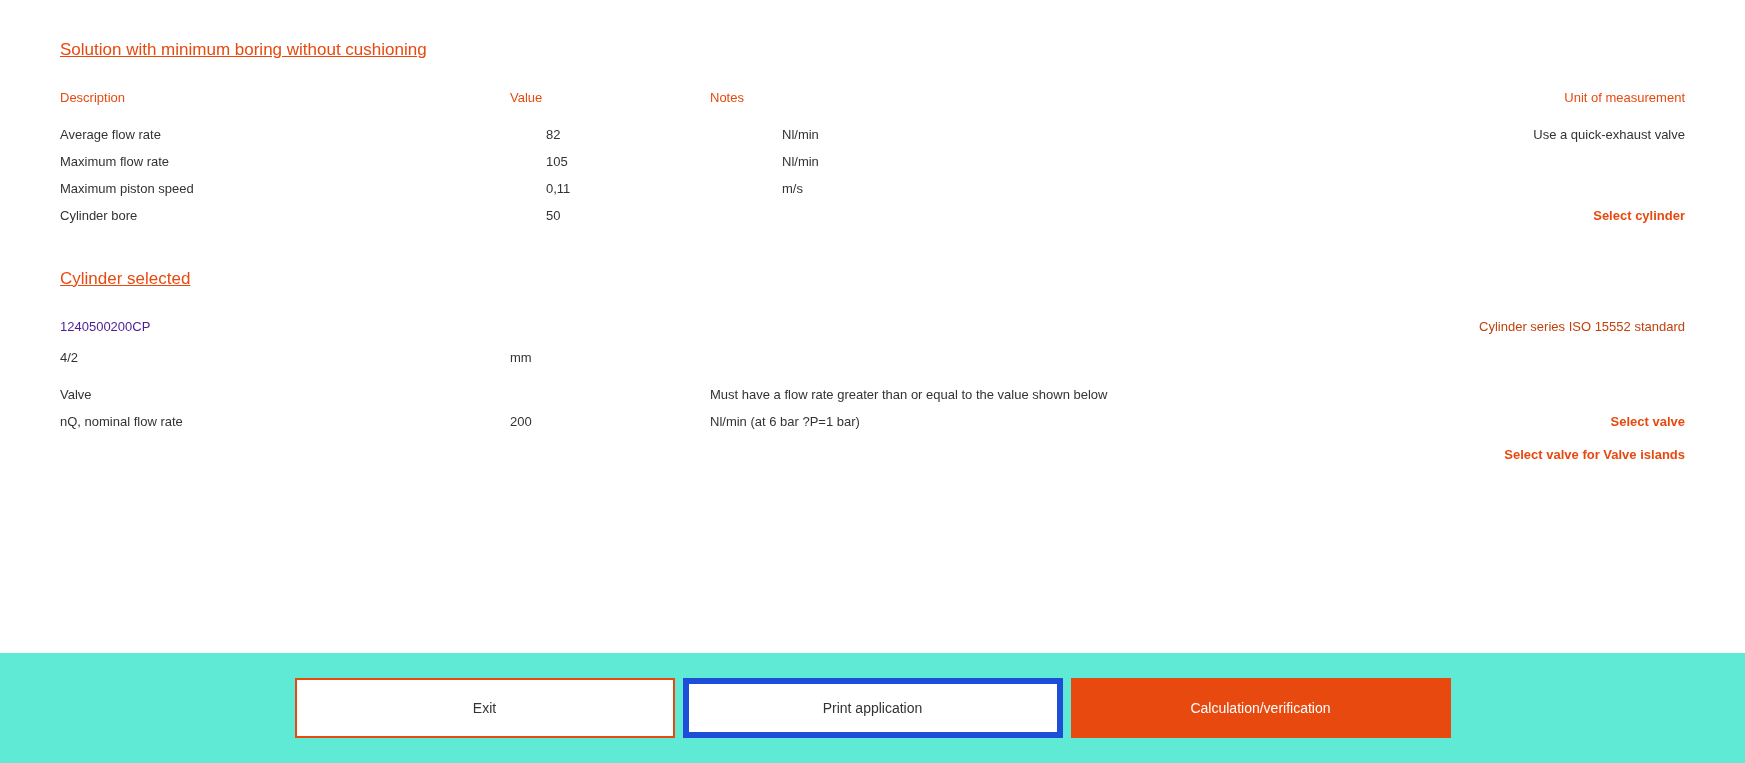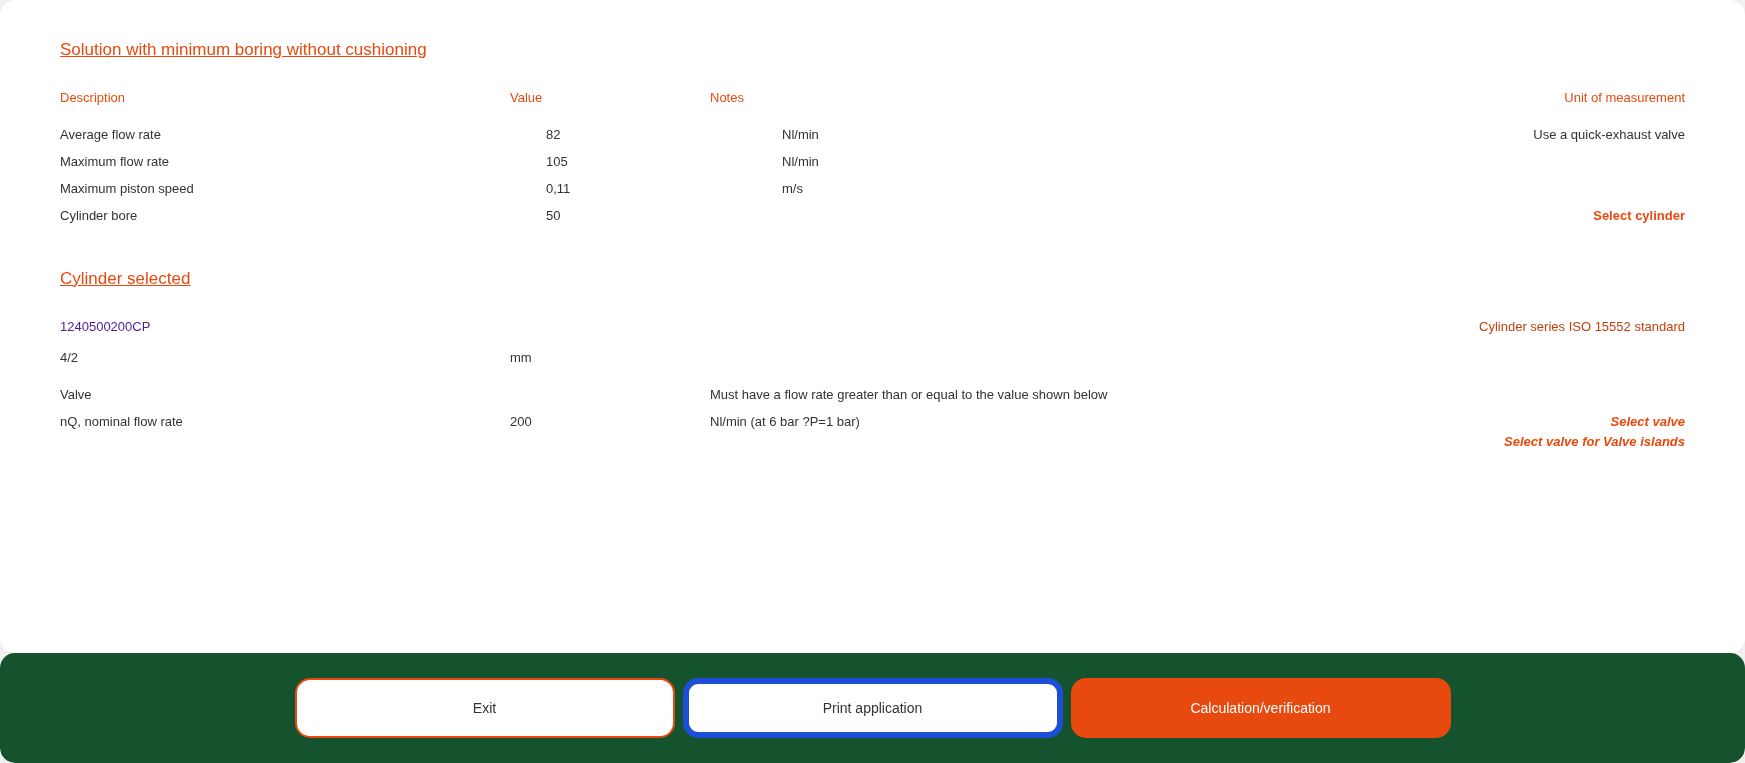--- a/index.html
+++ b/index.html
@@ -1,19 +1,18 @@
 <!DOCTYPE html>
 <html><head>
   <meta charset="utf-8">
   <style>
     * {
       box-sizing: border-box;
       margin: 0;
       padding: 0;
-      border-radius: 15px;
     }
 
     body {
       font-family: Arial, sans-serif;
       background-color: #f0f0f0;
       width: 1745px;
       min-height: 763px;
       display: flex;
       flex-direction: column;
     }
@@ -102,34 +101,33 @@
       padding: 6px 0;
       font-size: 13px;
       color: #333;
     }
 
     .cylinder-data-row .right-links {
       text-align: right;
       display: flex;
       flex-direction: column;
       align-items: flex-end;
-      gap: 5px;
-      font-style: italic;
+      gap: 18px;
     }
 
     .right-links a, .right-links span {
       color: #e8490f;
       cursor: pointer;
       font-weight: bold;
       font-size: 13px;
       display: block;
     }
 
     .footer {
-      background-color: #14532d;
+      background-color: #5eead4;
       padding: 25px 0;
       display: flex;
       justify-content: center;
       align-items: center;
       gap: 0;
     }
 
     .footer-buttons {
       display: flex;
       gap: 0;

